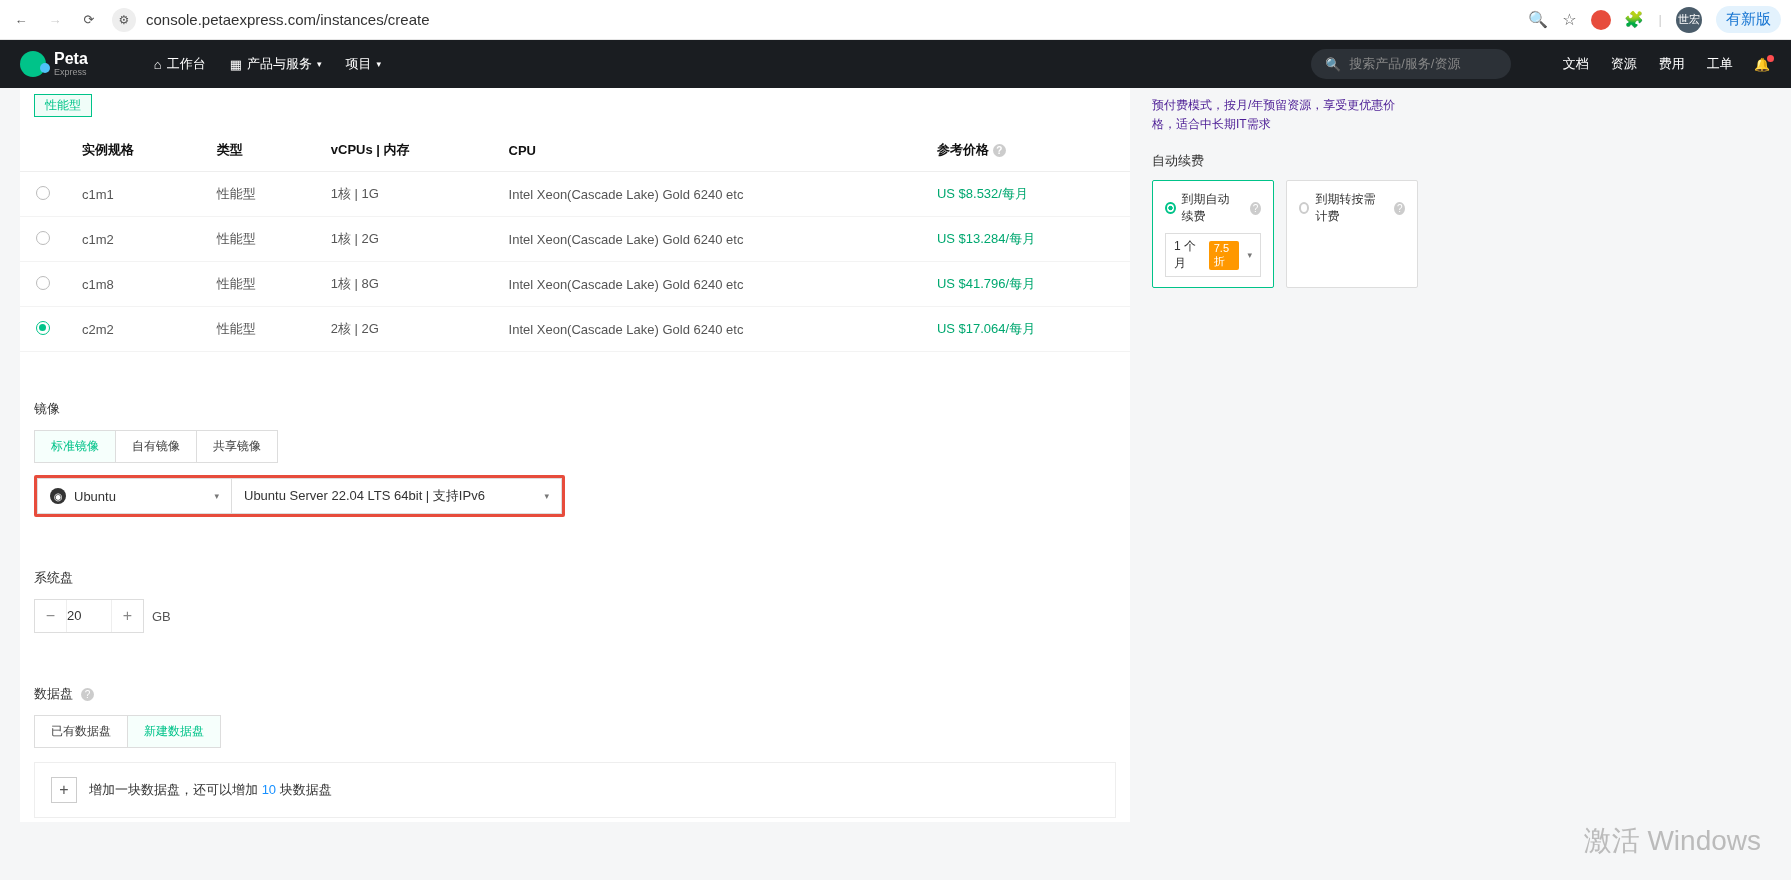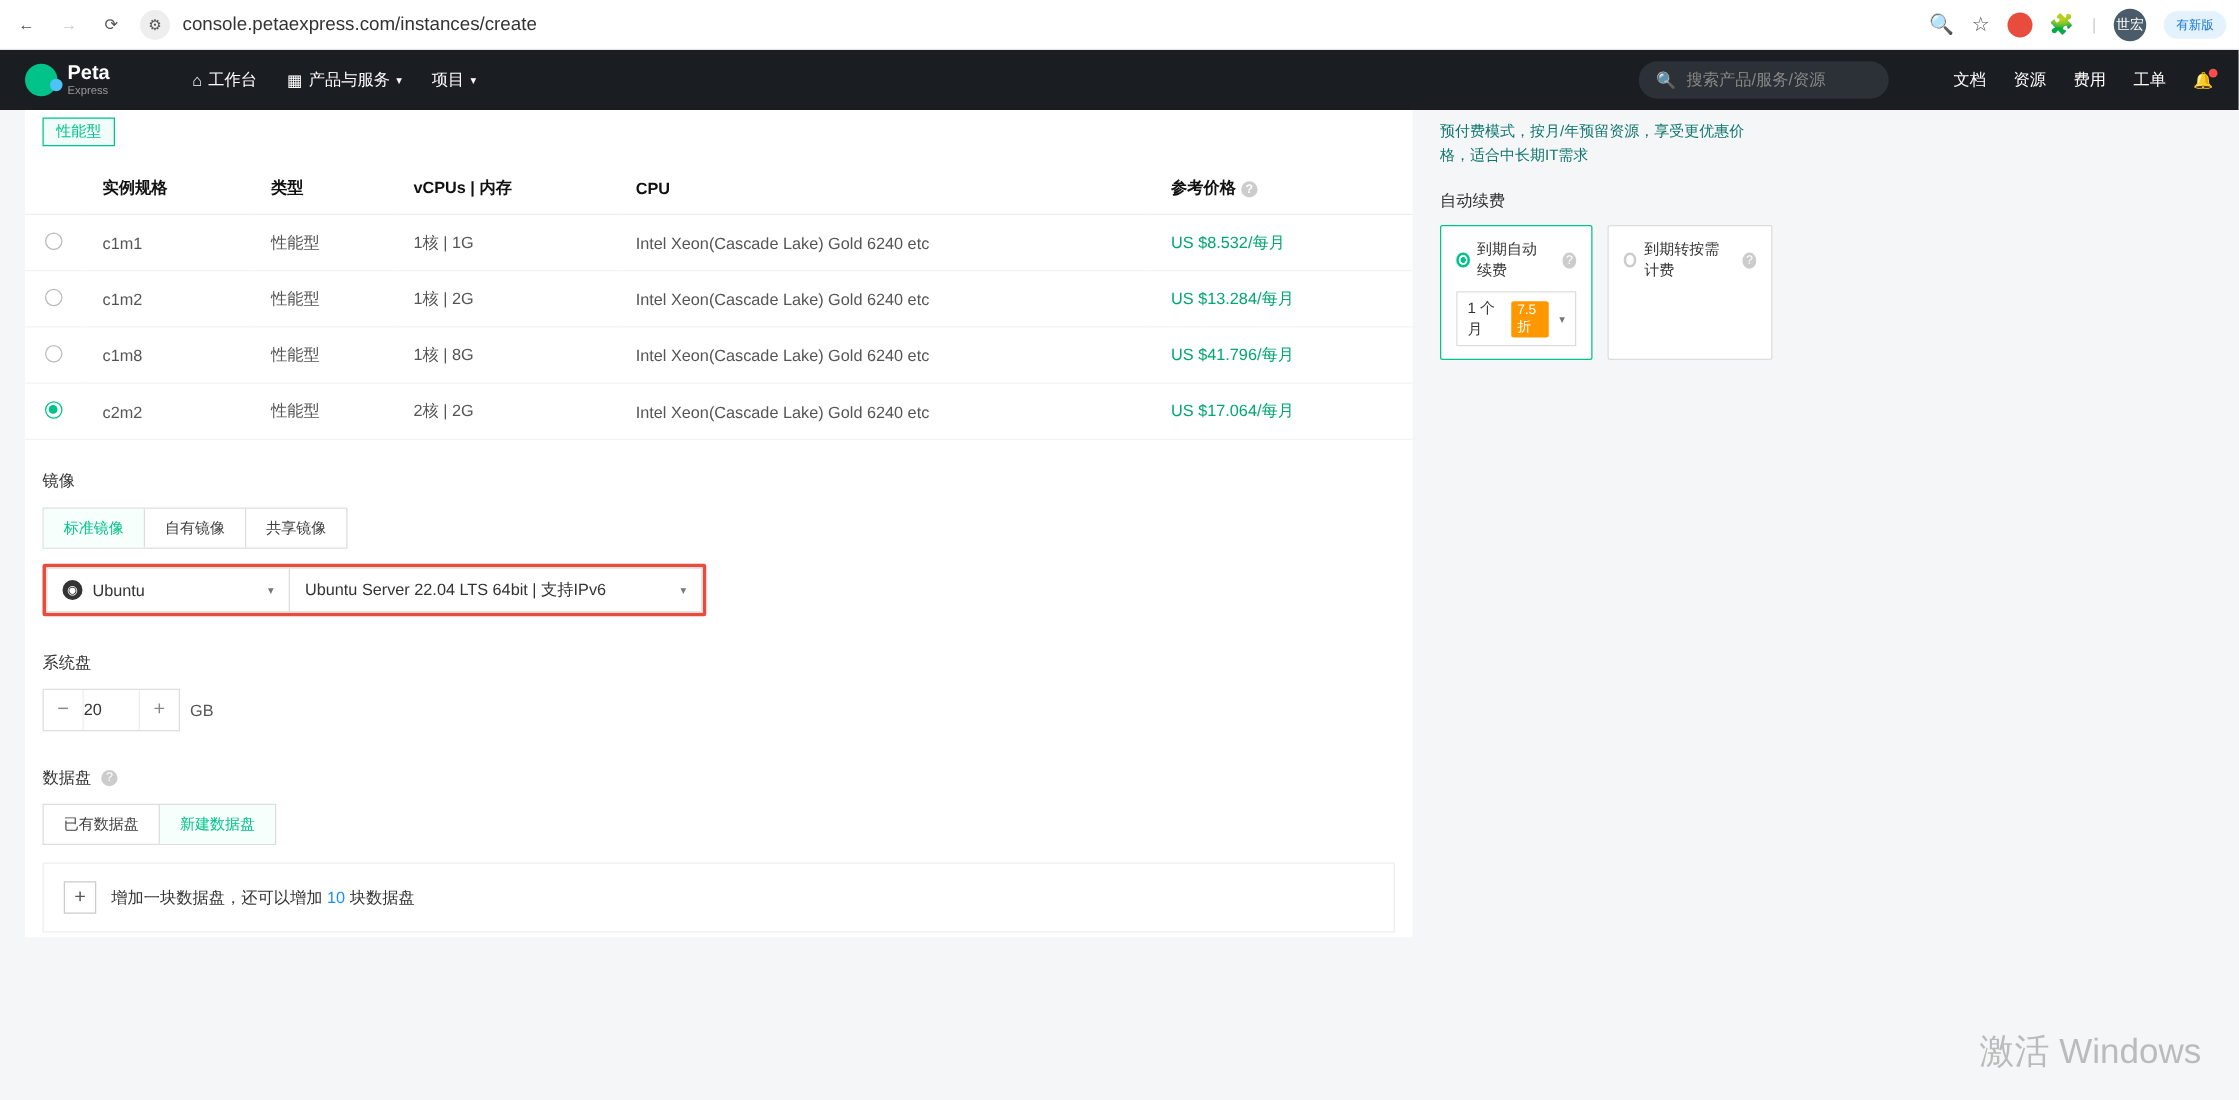--- a/index.html
+++ b/index.html
@@ -8,21 +8,21 @@
 
 .browser-bar { height: 40px; background: #fff; display: flex; align-items: center; padding: 0 10px; gap: 12px; border-bottom: 1px solid #e5e5e5; }
 .browser-bar .nav-btn { width: 22px; height: 22px; display: flex; align-items: center; justify-content: center; color: #555; cursor: pointer; }
 .url-area { flex: 1; display: flex; align-items: center; gap: 10px; }
 .url-icon { width: 24px; height: 24px; border-radius: 12px; background: #eee; display: flex; align-items: center; justify-content: center; font-size: 12px; color: #555; }
 .url-text { color: #333; font-size: 15px; }
 .browser-right { display: flex; align-items: center; gap: 14px; }
 .browser-right .br-icon { color: #555; font-size: 16px; }
 .red-circle { width: 20px; height: 20px; border-radius: 50%; background: #e74c3c; }
 .avatar-circle { width: 26px; height: 26px; border-radius: 50%; background: #4a5c6a; color: #fff; display: flex; align-items: center; justify-content: center; font-size: 11px; }
-.update-btn { background: #e3f2fd; color: #1976d2; padding: 4px 10px; border-radius: 14px; font-size: 10px; }
+.update-btn { background: #e3f2fd; color: #1976d2; padding: 4px 10px; border-radius: 14px; font-size: 15px; }
 
 
 .top-nav { height: 48px; background: #1a1d21; display: flex; align-items: center; padding: 0 20px; color: #fff; gap: 26px; }
 .logo { display: flex; align-items: center; gap: 8px; margin-right: 40px; }
 .logo-icon { width: 26px; height: 26px; background: #00c389; border-radius: 50%; position: relative; display: flex; align-items: center; justify-content: center; }
 .logo-icon::before { content: ""; position: absolute; right: -4px; bottom: 4px; width: 10px; height: 10px; background: #4fc3f7; border-radius: 50%; }
 .logo-text { font-weight: 600; font-size: 16px; line-height: 1; }
 .logo-sub { font-size: 9px; color: #999; }
 .nav-items { display: flex; gap: 24px; align-items: center; }
 .nav-item { display: flex; align-items: center; gap: 5px; font-size: 13px; cursor: pointer; }
@@ -46,21 +46,21 @@
 .inst-table td { padding: 13px 16px; border-bottom: 1px solid #f3f3f3; color: #555; font-size: 13px; }
 .inst-table .price { color: #00a870; }
 .radio-cell { width: 44px; }
 .radio { width: 14px; height: 14px; border: 1.5px solid #bbb; border-radius: 50%; display: inline-block; position: relative; }
 .radio.selected { border-color: #00c389; }
 .radio.selected::after { content: ""; position: absolute; top: 2px; left: 2px; width: 7px; height: 7px; background: #00c389; border-radius: 50%; }
 .info-icon { display: inline-block; width: 13px; height: 13px; background: #ccc; border-radius: 50%; color: #fff; font-size: 10px; text-align: center; line-height: 13px; margin-left: 4px; }
 
 
 .section { padding: 24px 14px 4px; }
-.section-title { font-size: 13px; color: #333; margin-bottom: 12px; display: flex; align-items: center; gap: 4px; }
+.section-title { font-size: 13px; color: #333; margin-bottom: 12px; display: flex; align-items: center; gap: 4px; margin-top: 24px; }
 
 
 .tabs { display: flex; border: 1px solid #ddd; width: fit-content; }
 .tab { padding: 7px 16px; font-size: 12px; cursor: pointer; border-right: 1px solid #ddd; color: #404040; }
 .tab:last-child { border-right: none; }
 .tab.active { color: #00c389; background: #f6fffc; text-align: center; }
 
 
 .img-row { display: flex; margin-top: 12px; border: 3px solid #e74c3c; border-radius: 2px; width: fit-content; }
 .select-box { display: flex; align-items: center; justify-content: space-between; padding: 8px 12px; background: #fff; border: 1px solid #ddd; font-size: 13px; cursor: pointer; }
@@ -78,21 +78,21 @@
 .step-btn:last-child { border-left: 1px solid #eee; }
 .step-val { width: 44px; text-align: left; line-height: 32px; font-size: 13px; }
 .unit { color: #555; font-size: 13px; }
 
 
 .add-disk-row { display: flex; align-items: center; gap: 12px; border: 1px solid #eee; padding: 14px 16px; margin-top: 14px; }
 .plus-btn { width: 26px; height: 26px; border: 1px solid #ccc; display: flex; align-items: center; justify-content: center; font-size: 16px; color: #555; }
 .hl-num { color: #1890ff; }
 
 
-.side-note { font-size: 12px; color: #0f766e; line-height: 1.6; margin-bottom: 18px; }
+.side-note { font-size: 12px; color: #4c1d95; line-height: 1.6; margin-bottom: 18px; }
 .side-label { font-size: 13px; color: #333; margin-bottom: 10px; }
 .renewal-row { display: flex; gap: 12px; }
 .renewal-box { border: 1px solid #ddd; background: #fff; padding: 10px 12px; font-size: 12px; border-radius: 2px; }
 .renewal-box.active { border-color: #00c389; }
 .renewal-head { display: flex; align-items: center; gap: 6px; margin-bottom: 8px; }
 .renewal-radio { width: 12px; height: 12px; border-radius: 50%; border: 2px solid #ccc; display: inline-block; }
 .renewal-radio.on { border-color: #00c389; background: radial-gradient(#00c389 40%, transparent 45%); }
 .duration-sel { display: flex; align-items: center; justify-content: space-between; border: 1px solid #ddd; padding: 4px 8px; font-size: 12px; gap: 8px; }
 .discount-badge { background: #ff9800; color: #fff; padding: 1px 5px; font-size: 11px; border-radius: 2px; }
 

